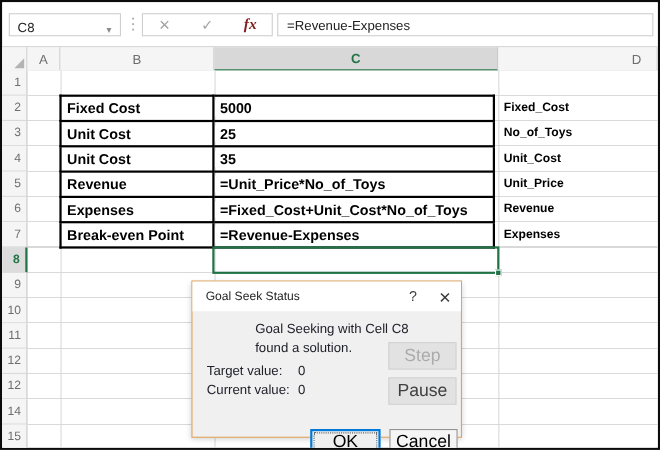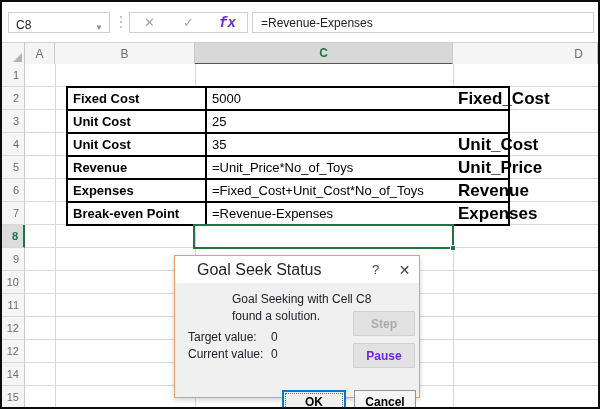--- a/index.html
+++ b/index.html
@@ -22,21 +22,21 @@
     display:flex; flex-direction:column; justify-content:center; gap:3px; align-items:center;
   }
   .dots i{ width:2px; height:2px; background:#b3b3b3; border-radius:50%; }
   .fxgroup{
     position:absolute; left:127px; top:10px; width:119px; height:21px;
     border:1px solid #cfcfcf; background:#fff; display:flex; align-items:center;
   }
   .fxgroup span{ flex:1; text-align:center; }
   .icon-x{ color:#a3a3a3; font-size:13px; }
   .icon-check{ color:#a3a3a3; font-size:13px; }
-  .icon-fx{ font-family:Liberation Mono, monospace; font-style:italic; font-weight:bold; font-size:14px; color:#6d28d9; }
+  .icon-fx{ font-family:Liberation Serif, serif; font-style:italic; font-weight:bold; font-size:14px; color:#7f1d1d; }
   .formulabar{
     position:absolute; left:250px; top:10px; width:342px; height:21px;
     border:1px solid #cfcfcf; background:#fff; display:flex; align-items:center;
     font-size:12px; color:#222; padding-left:8px;
   }
   
   .grid-header{
     position:absolute; left:0; top:40px; width:596px; height:22px;
     display:flex; border-top:1px solid #d0d0d0; background:#f5f5f5;
   }
@@ -63,69 +63,68 @@
   .rh-cell{
     width:23px; height:23px; background:#f5f5f5; color:#6d6d6d; font-size:11px;
     border-right:1px solid #c9c9c9; border-bottom:1px solid #d9d9d9;
     display:flex; align-items:center; justify-content:flex-end; padding-right:5px;
   }
   .rh-cell.sel{
     background:#dcdcdc; color:#217346; font-weight:bold; border-right:2px solid #217346;
   }
   
   .sheet-table{
-    position:absolute; left:52px; top:22px; border-collapse:collapse; z-index:2;margin-left:12px;
+    position:absolute; left:52px; top:22px; border-collapse:collapse; z-index:2;
   }
   .sheet-table td{
     border:2px solid #000; height:23px; padding:0 0 0 5px;
     font-size:13px; color:#000; background:#fff; white-space:nowrap; overflow:hidden;
   }
   .sheet-table td.b{ width:139px; font-weight:bold; }
-  .sheet-table td.c{ width:303px; font-weight:normal; }
+  .sheet-table td.c{ width:255px; font-weight:bold;border-radius:10px; }
   
   .dlabel{
     position:absolute; left:456px; height:23px; line-height:23px;
-    font-size:17px; font-weight:bold; color:#000; white-space:nowrap; z-index:2;
+    font-size:11px; font-weight:bold; color:#000; white-space:nowrap; z-index:2;
   }
   
   .sel-rect{
     position:absolute; left:191px; top:160px; width:261px; height:25px;
     border:2px solid #217346; z-index:3; pointer-events:auto;
   }
   .fill-handle{
     position:absolute; right:-4px; bottom:-4px; width:6px; height:6px;
     background:#217346; border:1px solid #fff;
   }
   
   .dialog{
     position:absolute; left:172px; top:253px; width:246px; height:143px;
     background:#f0f0f0; border:1px solid #e2a258; z-index:10;
     box-shadow:0 2px 5px rgba(0,0,0,0.18);
   }
   .dlg-titlebar{
     height:27px; background:#fff; display:flex; align-items:center;
   }
-  .dlg-title{ flex:1; padding-left:22px; font-size:16px; color:#262626; }
+  .dlg-title{ flex:1; padding-left:12px; font-size:11px; color:#262626; }
   .dlg-sysbtn{
     width:29px; height:27px; display:flex; align-items:center; justify-content:center;
     color:#3f3f3f; font-size:13px; cursor:default;
   }
   .dlg-close{ font-size:14px; }
   .dlg-body{ position:relative; height:116px; font-size:12px; color:#21212b; }
   .dlg-msg{ position:absolute; left:13px; top:8px; line-height:17px;margin-left:44px; }
   .dlg-vals{ position:absolute; left:13px; top:46px; line-height:17px; }
   .dlg-vals .row{ display:flex; }
   .dlg-vals .lbl{ width:83px; }
   .btn{
-    position:absolute; font-size:12px; display:flex; align-items:center; justify-content:center;
+    position:absolute; font-size:16px; display:flex; align-items:center; justify-content:center;
     font-family:"Liberation Sans", sans-serif;
-    font-weight:bold;
   }
   .btn-step{ left:178px; top:28px; width:62px; height:25px; background:#e2e2e2; border:1px solid #d2d2d2; color:#ababab; }
-  .btn-pause{ left:178px; top:60px; width:62px; height:25px; background:#e2e2e2; border:1px solid #d2d2d2; color:#6d28d9; }
+  .btn-pause{ left:178px; top:60px; width:62px; height:25px; background:#e2e2e2; border:1px solid #d2d2d2; color:#404040; }
   .btn-ok{
     left:107px; top:107px; width:64px; height:24px;
     background:#efefef; border:2px solid #0078d7; color:#000;
   }
   .btn-ok .focus-ring{ position:absolute; inset:1px; border:1px dotted #6a6a6a; }
   .btn-cancel{ left:179px; top:107px; width:62px; height:24px; background:#f5f5f5; border:1px solid #949494; color:#000; }
 </style>
 </head>
 <body>
 
@@ -207,20 +206,21 @@
         <td class="c">=Fixed_Cost+Unit_Cost*No_of_Toys</td>
       </tr>
       <tr>
         <td class="b">Break-even Point</td>
         <td class="c">=Revenue-Expenses</td>
       </tr>
     </tbody>
       </table>
 
     <div class="dlabel" style="top:23px;">Fixed_Cost</div>
+    <div class="dlabel" style="top:46px;">No_of_Toys</div>
     <div class="dlabel" style="top:92px;">Unit_Price</div>
     <div class="dlabel" style="top:69px;">Unit_Cost</div>
     <div class="dlabel" style="top:115px;">Revenue</div>
     <div class="dlabel" style="top:138px;">Expenses</div>
 
     <div class="sel-rect">
       <div class="fill-handle"></div>
     </div>
   </div>
 

